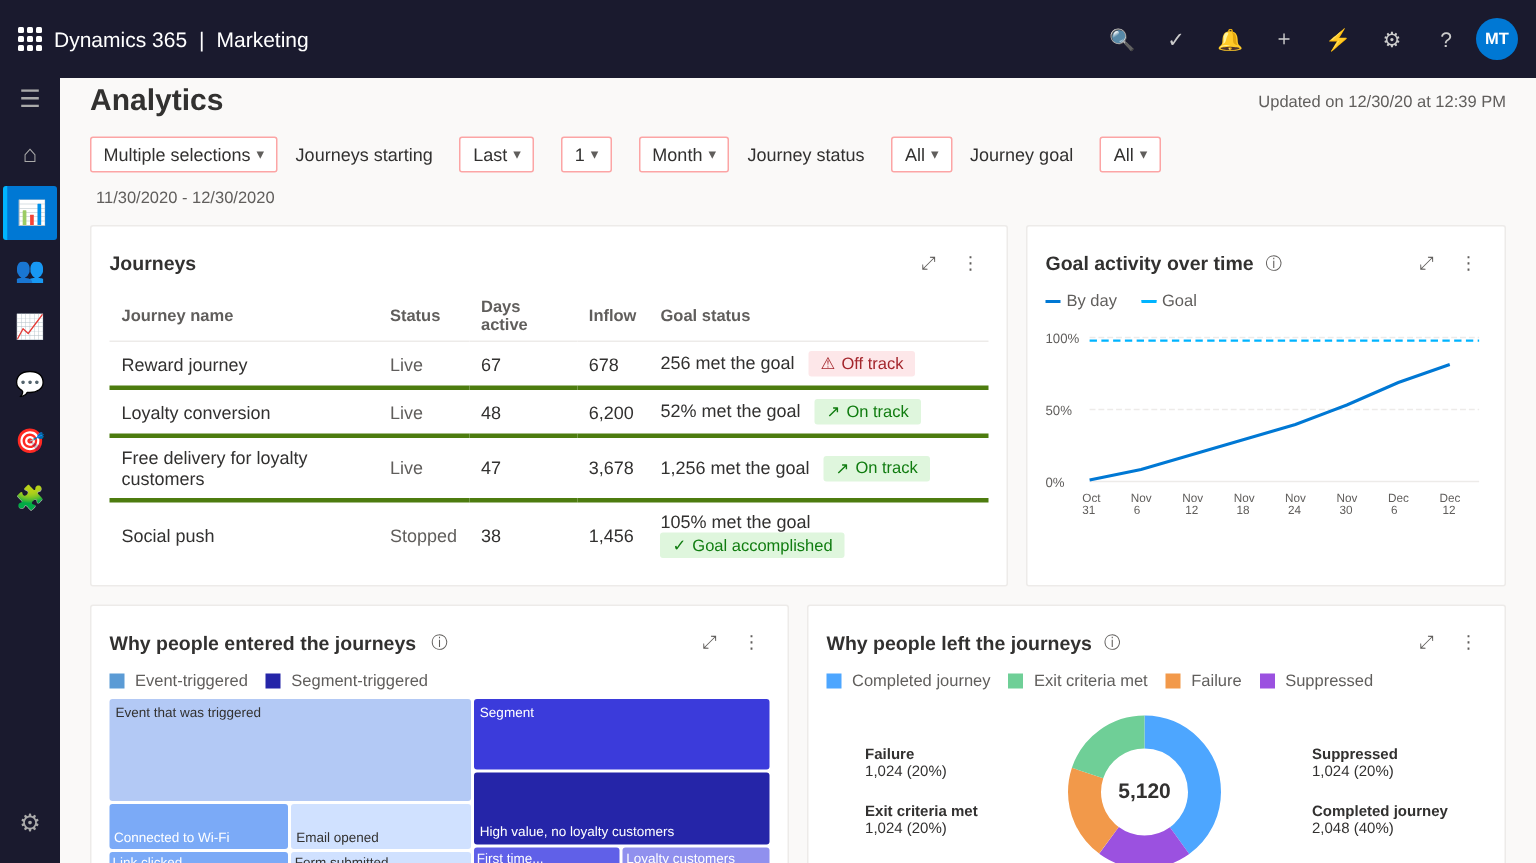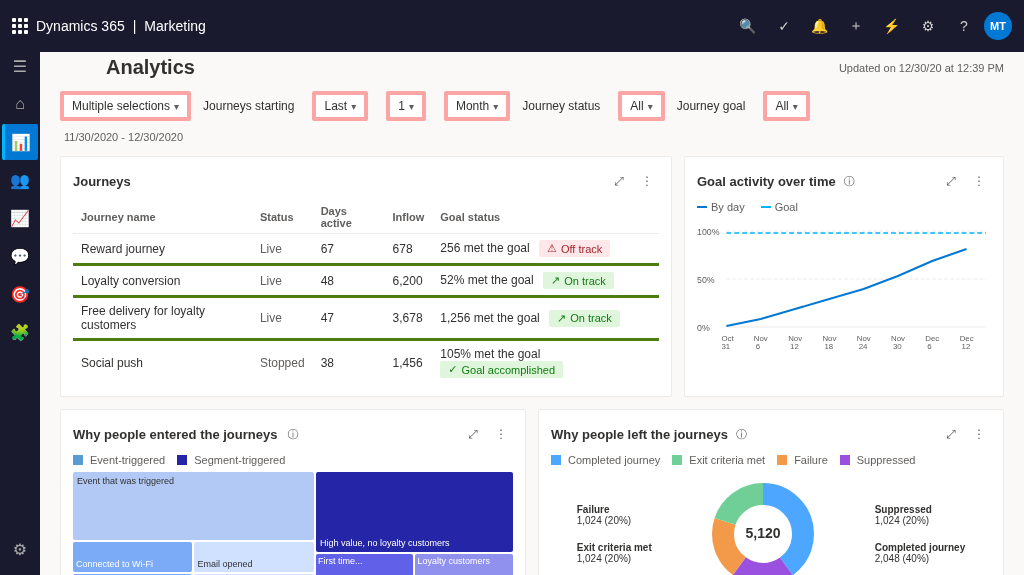--- a/index.html
+++ b/index.html
@@ -59,38 +59,37 @@
       background: #faf9f8;
       overflow-y: auto;
       height: calc(575px - 40px);
     }
 
     .page-header {
       display: flex;
       align-items: center;
       justify-content: space-between;
       margin-bottom: 12px;
-      margin-left: 46px;
     }
     .page-title { font-size: 20px; font-weight: 600; color: #323130; }
     .updated-text { font-size: 11px; color: #605e5c; }
 
     
     .filters-row {
       display: flex;
       align-items: center;
       gap: 12px;
       margin-bottom: 8px;
       flex-wrap: wrap;
     }
     .filter-group { display: flex; align-items: center; gap: 18px; }
     .filter-label { font-size: 12px; color: #323130; white-space: nowrap; }
     .filter-select {
       display: flex; align-items: center; gap: 4px;
-      border: 4px solid #fca5a5; border-radius: 2px;
+      border: 1px solid #fca5a5; border-radius: 2px;
       padding: 4px 8px; background: #fff; cursor: pointer; font-size: 12px; white-space: nowrap;
     }
     .filter-select .arrow { font-size: 10px; color: #605e5c; }
     .date-range { font-size: 11px; color: #605e5c; margin-left: 4px; }
 
     
     .cards-grid {
       display: grid;
       grid-template-columns: 1fr 320px;
       gap: 12px;
@@ -413,20 +412,21 @@
             <div style="background:#7baaf7;flex:1;border-radius:2px;padding:3px;font-size:9px;color:#fff;display:flex;align-items:flex-end;">Connected to Wi-Fi</div>
             <div style="background:#d0e1ff;flex:1;border-radius:2px;padding:3px;font-size:9px;color:#323130;display:flex;align-items:flex-end;">Email opened</div>
           </div>
           <div style="display:flex;gap:2px;flex:0.6;">
             <div style="background:#7baaf7;flex:1;border-radius:2px;padding:2px;font-size:9px;color:#fff;">Link clicked</div>
             <div style="background:#d0e1ff;flex:1;border-radius:2px;padding:2px;font-size:9px;color:#323130;">Form submitted</div>
           </div>
         </div>
 
         <div style="display:flex;flex-direction:column;gap:2px;flex:0.9;">
+          <div style="background:#3b3bdb;flex:1.5;border-radius:2px;padding:4px;font-size:9px;color:#fff;display:flex;align-items:flex-start;">Segment</div>
           <div style="background:#2525a8;flex:1.5;border-radius:2px;padding:4px;font-size:9px;color:#fff;display:flex;align-items:flex-end;">High value, no loyalty customers</div>
           <div style="display:flex;gap:2px;flex:0.8;">
             <div style="background:#6060e8;flex:1;border-radius:2px;padding:2px;font-size:9px;color:#fff;">First time...</div>
             <div style="background:#9090ee;flex:1;border-radius:2px;padding:2px;font-size:9px;color:#fff;">Loyalty customers</div>
           </div>
         </div>
       </div>
     </div>
 
     <div class="card">

